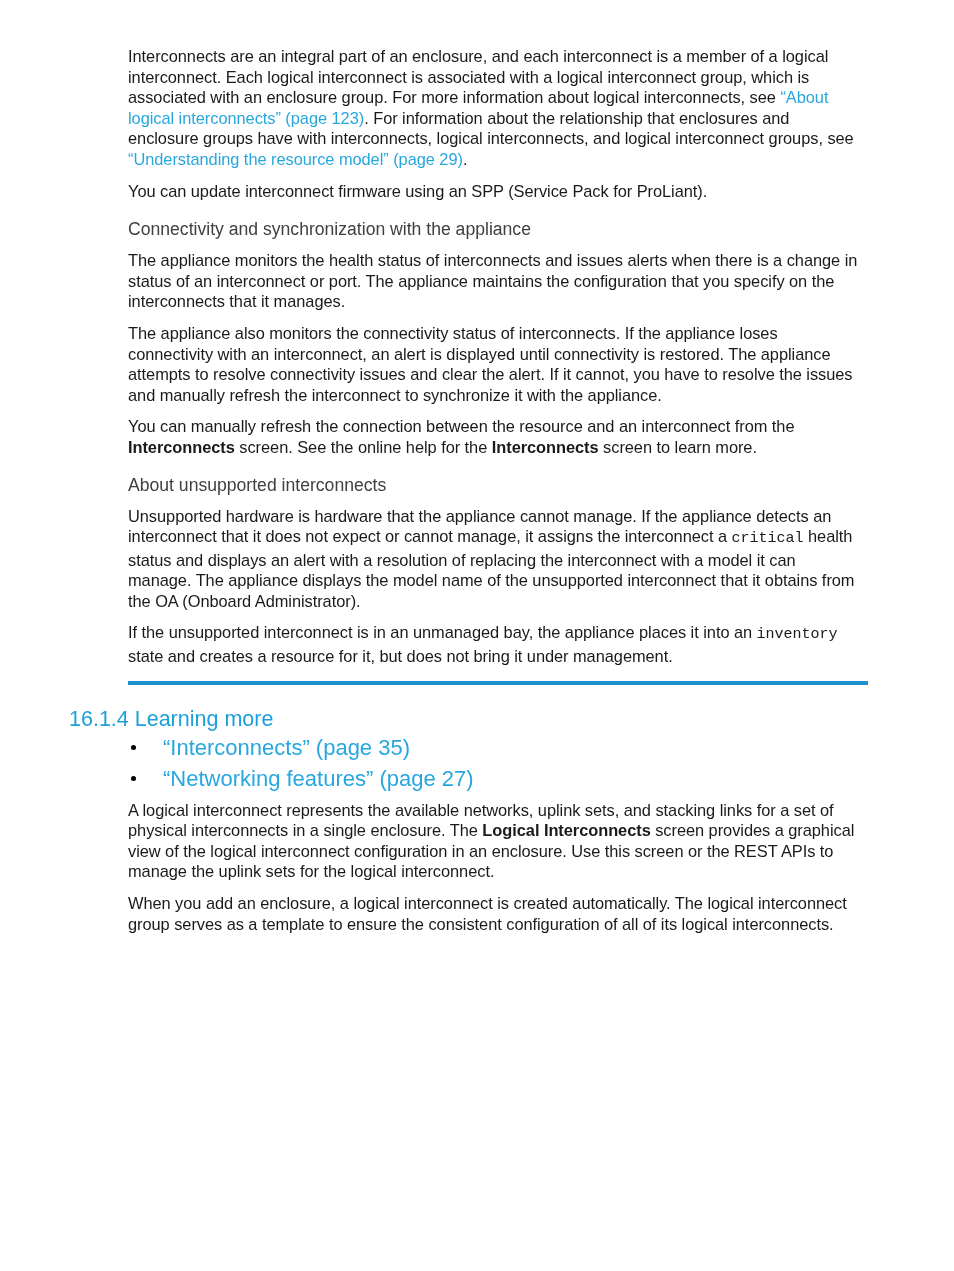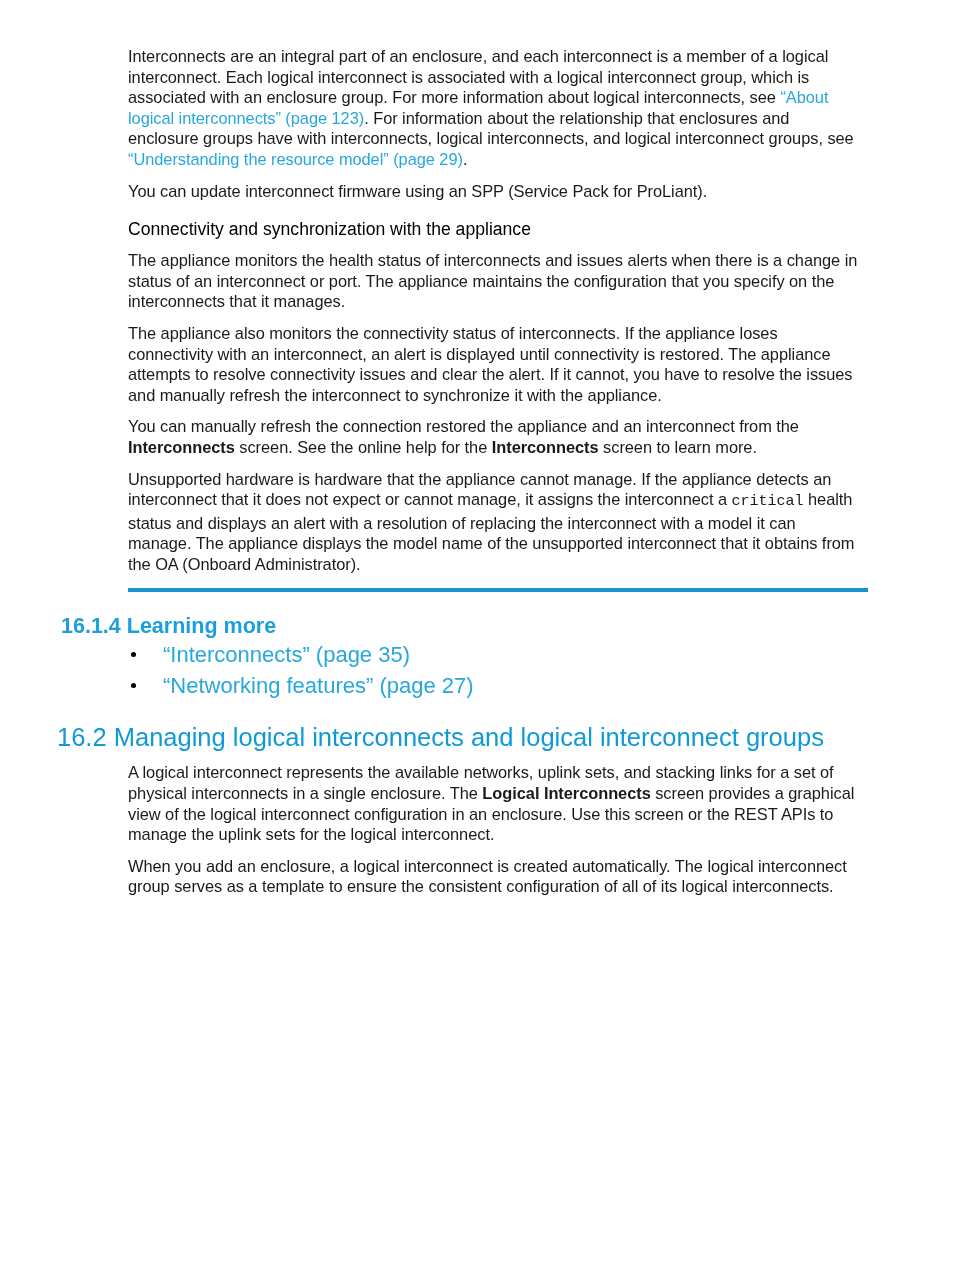--- a/index.html
+++ b/index.html
@@ -41,31 +41,31 @@
     letter-spacing: -0.05px;
   }
 
   
   h3.subhead {
     margin: 16px 0 10px 0;
     padding: 0 0 0 71px;
     font-size: 17.6px;
     font-weight: 400;
     line-height: 22px;
-    color: #000000;
+    color: #404040;
     letter-spacing: 0px;
   }
   h3.subhead.first { margin-top: 17px; }
 
   
   h2.sec3 {
-    margin: 21px 0 6px 4px;
+    margin: 21px 0 6px 12px;
     padding: 0;
     font-size: 21.5px;
-    font-weight: 700;
+    font-weight: 400;
     line-height: 26px;
     color: #1c9fdb;
     letter-spacing: 0px;
   }
 
   
   h1.sec2 {
     margin: 26px 0 9px 0;
     padding: 0;
     font-size: 25.5px;
@@ -157,43 +157,44 @@
     <p class="body"><span>Interconnects are an integral part of an enclosure, and each interconnect is a member of a logical interconnect. Each logical interconnect is associated with a logical interconnect group, which is associated with an enclosure group. For more information about logical interconnects, see </span><a class="xref" href="#">“About logical interconnects” (page 123)</a><span>. For information about the relationship that enclosures and enclosure groups have with interconnects, logical interconnects, and logical interconnect groups, see </span><a class="xref" href="#">“Understanding the resource model” (page 29)</a><span>.</span></p>
 
     <p class="body">You can update interconnect firmware using an SPP (Service Pack for ProLiant).</p>
 
     <h3 class="subhead first">Connectivity and synchronization with the appliance</h3>
 
     <p class="body">The appliance monitors the health status of interconnects and issues alerts when there is a change in status of an interconnect or port. The appliance maintains the configuration that you specify on the interconnects that it manages.</p>
 
     <p class="body">The appliance also monitors the connectivity status of interconnects. If the appliance loses connectivity with an interconnect, an alert is displayed until connectivity is restored. The appliance attempts to resolve connectivity issues and clear the alert. If it cannot, you have to resolve the issues and manually refresh the interconnect to synchronize it with the appliance.</p>
 
-    <p class="body"><span>You can manually refresh the connection restored the appliance and an interconnect from the </span><span class="bold">Interconnects</span><span> screen. See the online help for the </span><span class="bold">Interconnects</span><span> screen to learn more.</span></p>
-
+    <p class="body"><span>You can manually refresh the connection between the resource and an interconnect from the </span><span class="bold">Interconnects</span><span> screen. See the online help for the </span><span class="bold">Interconnects</span><span> screen to learn more.</span></p>
+
+    <h3 class="subhead">About unsupported interconnects</h3>
 
     <p class="body"><span>Unsupported hardware is hardware that the appliance cannot manage. If the appliance detects an interconnect that it does not expect or cannot manage, it assigns the interconnect a </span><span class="mono">critical</span><span> health status and displays an alert with a resolution of replacing the interconnect with a model it can manage. The appliance displays the model name of the unsupported interconnect that it obtains from the OA (Onboard Administrator).</span></p>
 
+    <p class="body"><span>If the unsupported interconnect is in an unmanaged bay, the appliance places it into an </span><span class="mono">inventory</span><span> state and creates a resource for it, but does not bring it under management.</span></p>
 
     <div class="note-block">
       <div class="note-rule"></div>
       <div class="note-rule"></div>
     </div>
 
     <h2 class="sec3">16.1.4 Learning more</h2>
 
     <ul class="bullets">
       <li>
         <span class="dot"></span><a class="xref" href="#">“Interconnects” (page 35)</a>
       </li>
       <li>
         <span class="dot"></span><a class="xref" href="#">“Networking features” (page 27)</a>
       </li>
     </ul>
 
-    <h1 class="sec2">16.2 Managing logical interconnects and logical interconnect groups</h1>
 
     <p class="body"><span>A logical interconnect represents the available networks, uplink sets, and stacking links for a set of physical interconnects in a single enclosure. The </span><span class="bold">Logical Interconnects</span><span> screen provides a graphical view of the logical interconnect configuration in an enclosure. Use this screen or the REST APIs to manage the uplink sets for the logical interconnect.</span></p>
 
     <p class="body">When you add an enclosure, a logical interconnect is created automatically. The logical interconnect group serves as a template to ensure the consistent configuration of all of its logical interconnects.</p>
 
   </div>
 
 
 </div>
 

